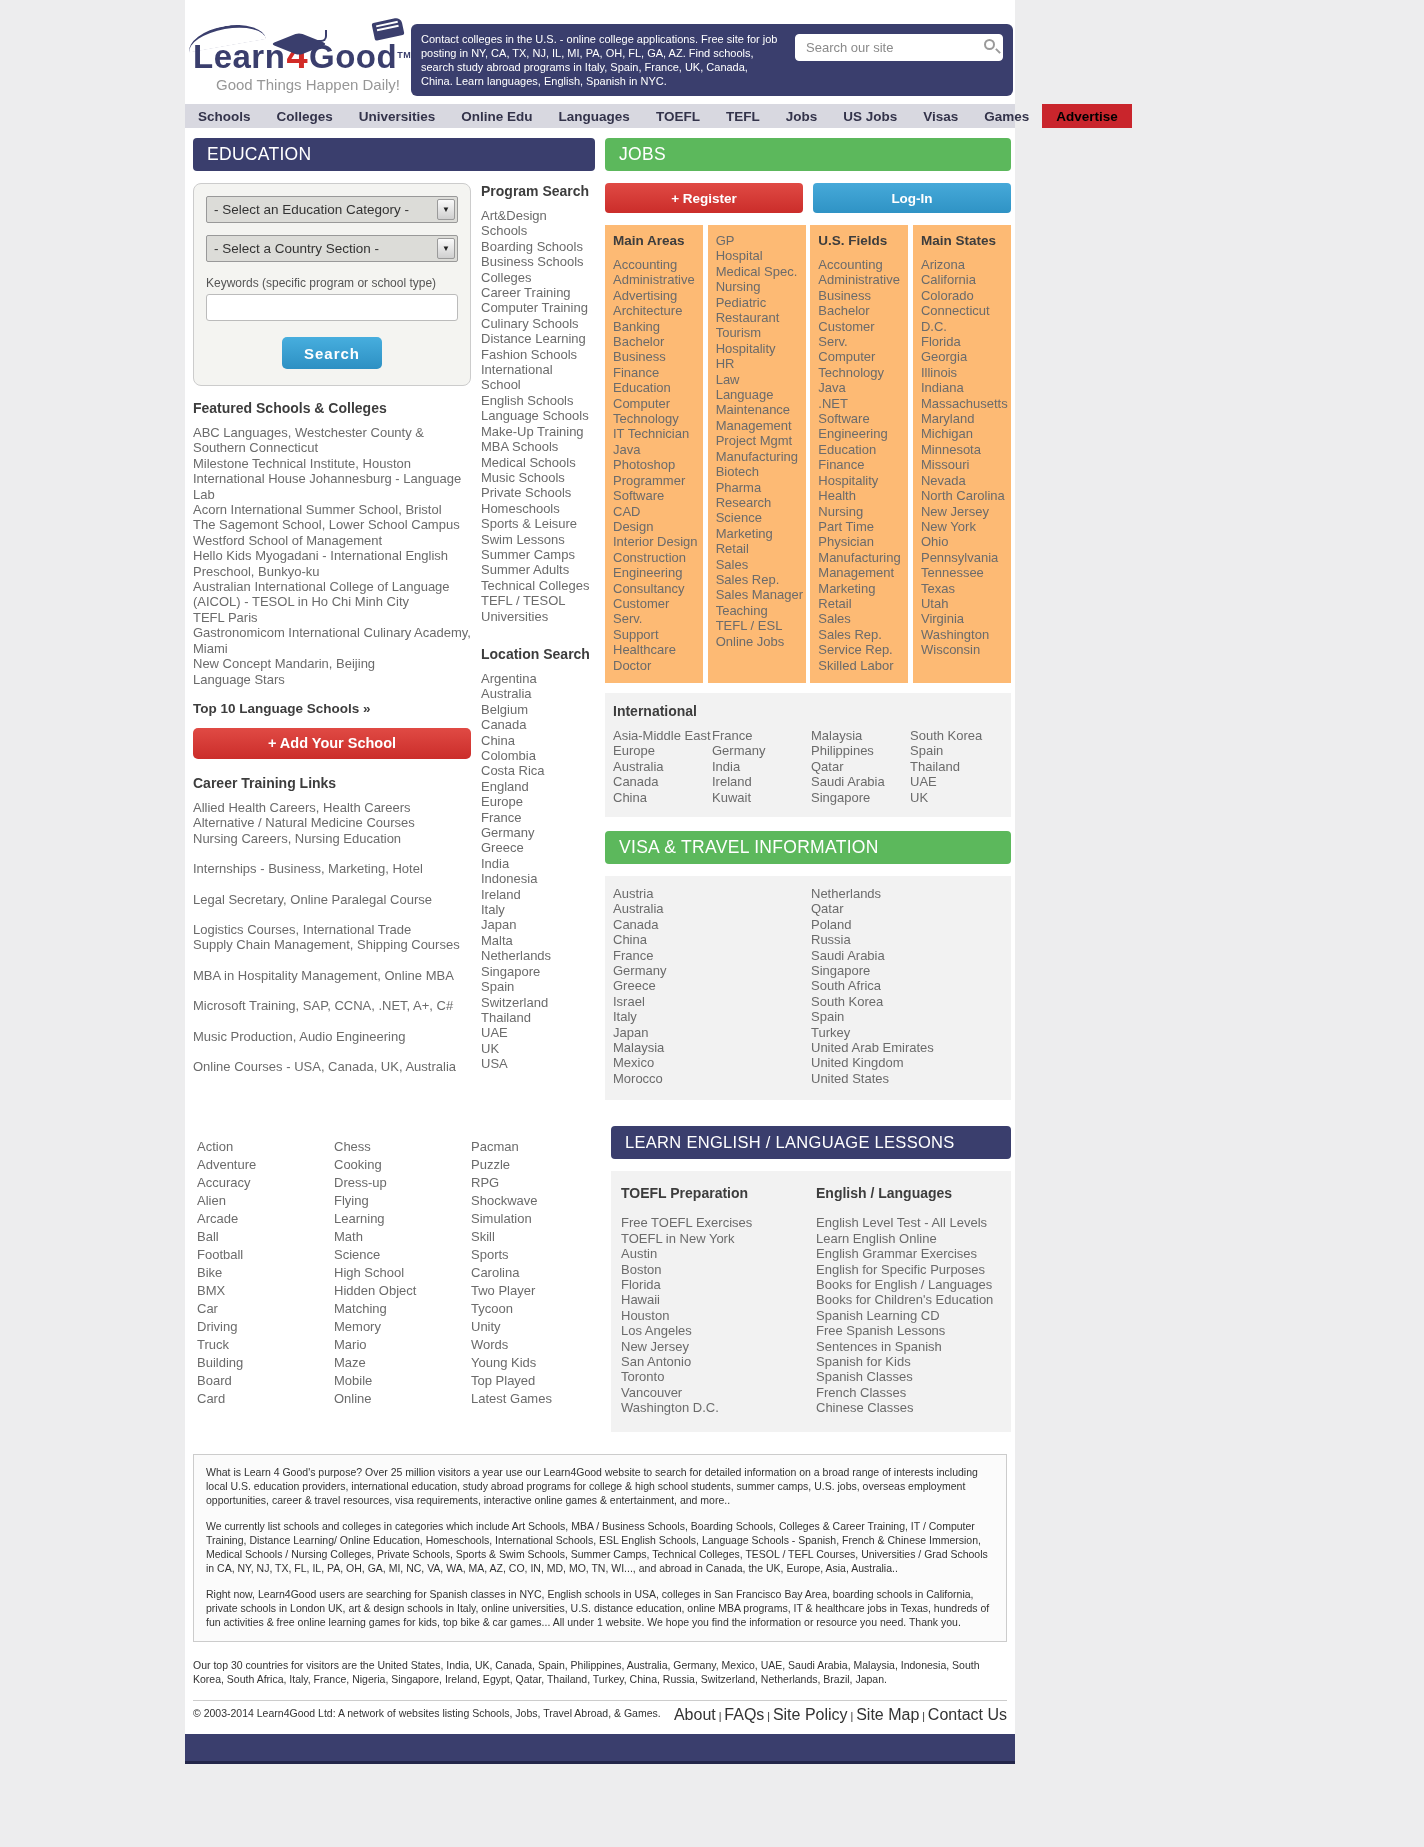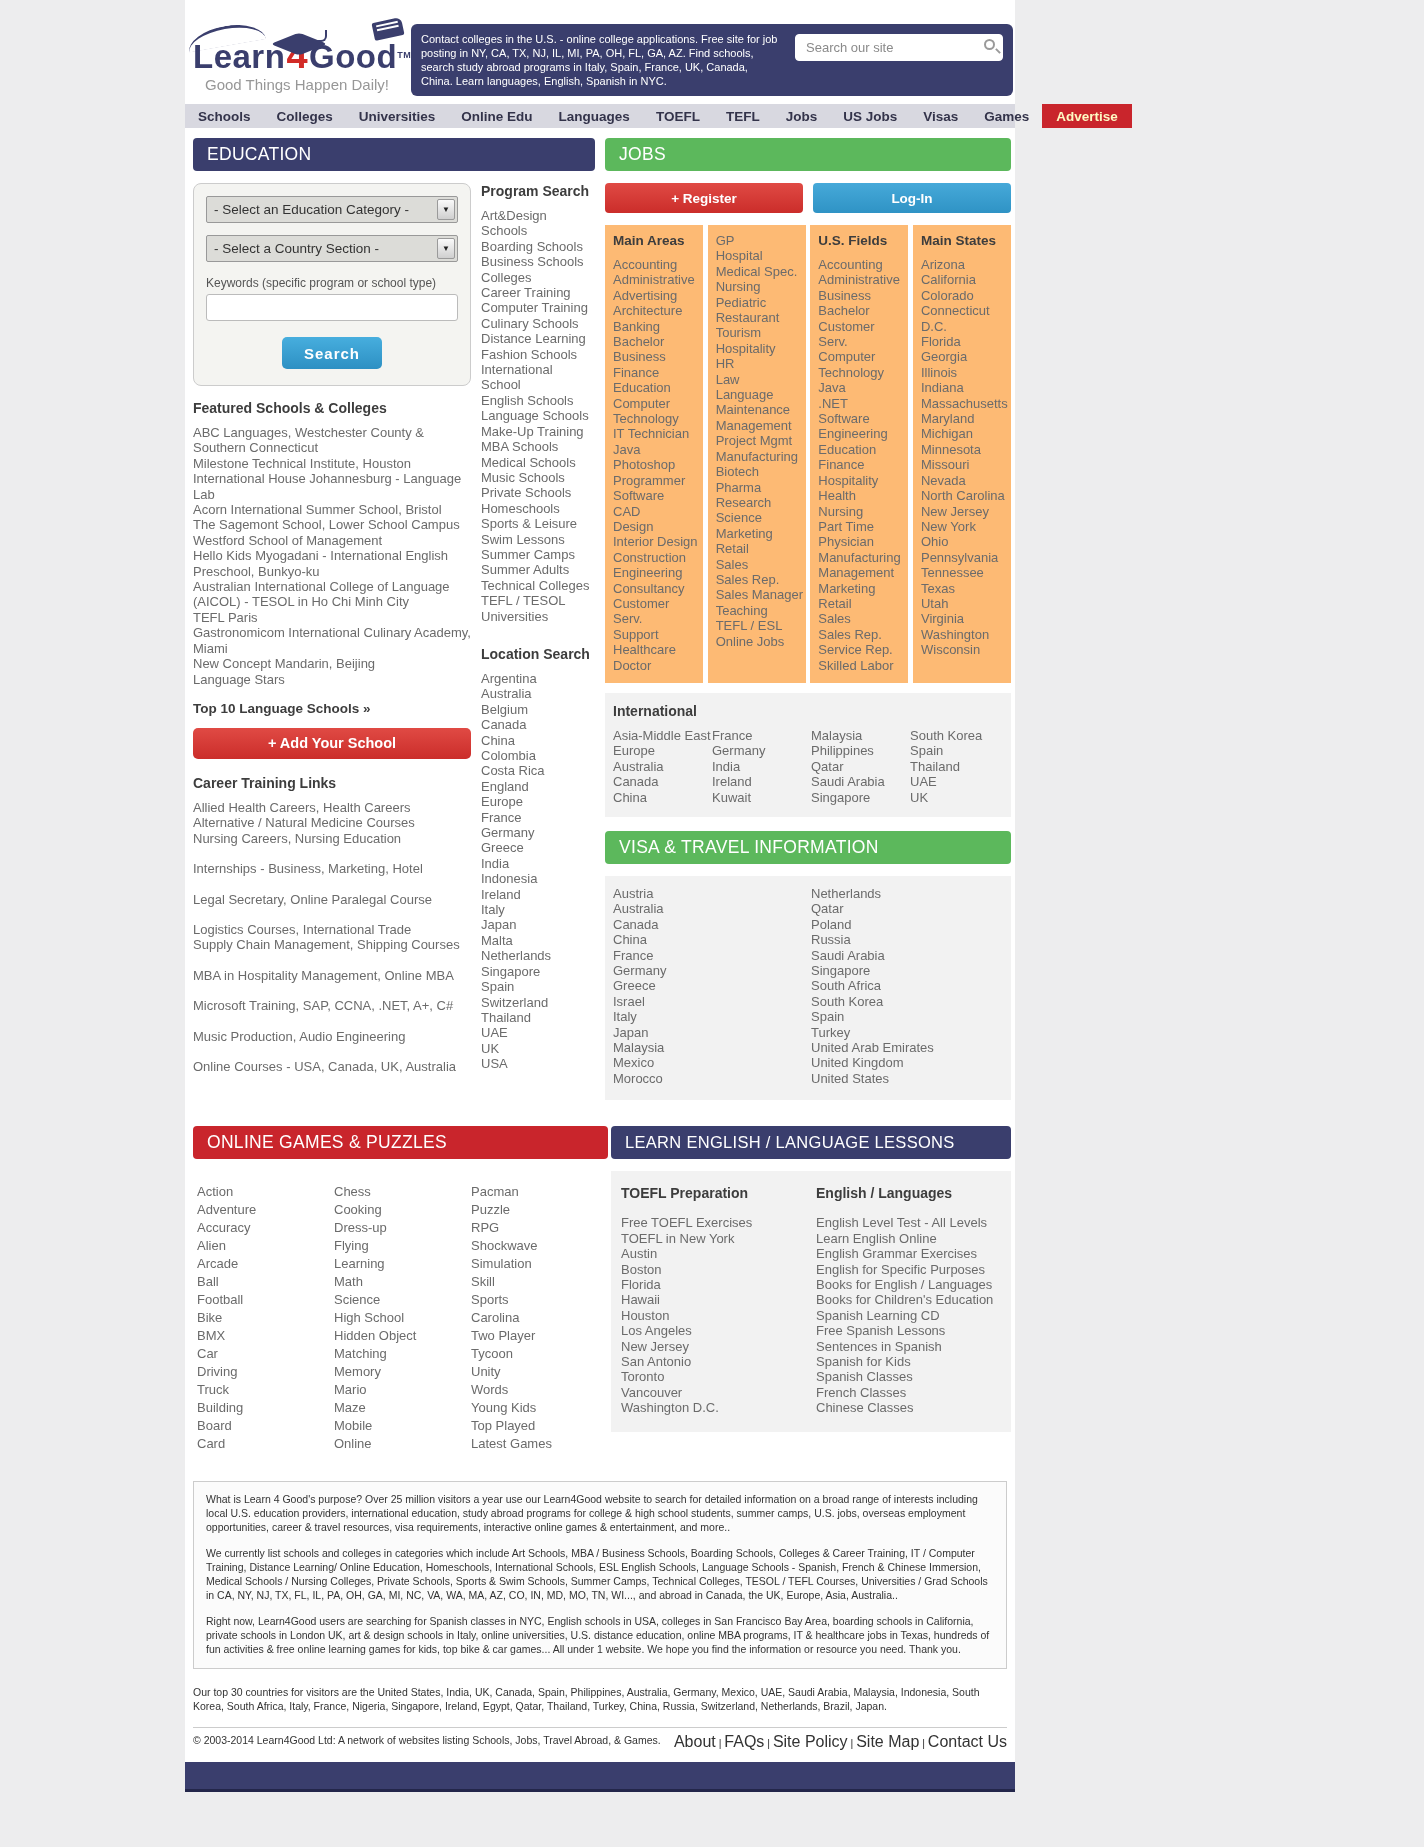--- a/index.html
+++ b/index.html
@@ -11,34 +11,34 @@
   .logo-block { width:218px; position:relative; padding-top:14px; }
   .swoosh { position:absolute; left:-6px; top:2px; width:78px; height:20px; border-top:3px solid #3a3e6d; border-radius:50% 50% 0 0/100% 100% 0 0; transform:rotate(-10deg); }
   .cap-icon { position:absolute; left:78px; top:-2px; width:58px; height:26px; }
   .cap-top { position:absolute; left:8px; top:2px; width:40px; height:40px; background:#3a3e6d; border-radius:5px; transform:scaleY(.40) rotate(45deg); transform-origin:center; }
   .cap-tassel { position:absolute; right:2px; top:8px; width:12px; height:12px; border-right:2px solid #3a3e6d; border-bottom:2px solid #3a3e6d; border-radius:0 0 6px 0; }
   .book-icon { position:absolute; right:8px; top:-4px; width:30px; height:18px; background:#3a3e6d; border-radius:2px 6px 2px 2px; transform:rotate(-12deg); }
   .book-icon:after { content:""; position:absolute; left:4px; top:3px; right:4px; height:2px; background:#fff; box-shadow:0 4px 0 #fff; }
   .logo-row { font-weight:bold; font-size:33px; color:#3a3e6d; letter-spacing:.5px; line-height:34px; white-space:nowrap; }
   .logo-4 { color:#d22b27; font-size:38px; text-shadow:0 0 2px #fff; padding:0 1px; }
   .logo-tm { font-size:9px; vertical-align:top; color:#3a3e6d; }
-  .tagline { color:#979797; font-size:15px; margin-top:2px; padding-left:12px; }
+  .tagline { color:#979797; font-size:15px; margin-top:2px; padding-left:12px;text-align:center; }
 
   .banner { flex:1; background:#3a3e6d; border-radius:6px; display:flex; padding:8px 10px; align-items:flex-start; }
   .banner-text { color:#fff; font-size:11px; line-height:14px; width:360px; margin-right:14px; }
   .site-search { position:relative; flex:1; margin-top:2px; }
   .site-search input { width:100%; height:27px; border:1px solid #fff; border-radius:4px; padding:0 28px 0 10px; font-size:13px; color:#444; font-family:inherit; }
   .site-search input::placeholder { color:#8a8a8a; }
   .mag-icon { position:absolute; right:8px; top:5px; width:11px; height:11px; border:2px solid #9a9a9a; border-radius:50%; }
   .mag-icon:after { content:""; position:absolute; left:9px; top:9px; width:6px; height:2px; background:#9a9a9a; transform:rotate(45deg); }
 
   
   nav { background:#d8d8e0; display:flex; align-items:stretch; height:24px; font-size:13.5px; font-weight:bold; color:#33334a; margin:0 0 10px 0; }
   .nav-item { padding:0 13px; display:flex; align-items:center; cursor:pointer; white-space:nowrap; }
-  .nav-advertise { background:#c9252c; color:#fef9c3; padding:0 14px; display:flex; align-items:center; cursor:pointer; }
+  .nav-advertise { background:#c9252c; color:#000000; padding:0 14px; display:flex; align-items:center; cursor:pointer; }
 
   
   .sec-header { height:33px; border-radius:4px; color:#fff; font-size:17.5px; display:flex; align-items:center; padding-left:14px; letter-spacing:.3px; margin-bottom:12px; }
   .navy-bg { background:#3a3e6d; }
   .green-bg { background:#5cb85c; }
   .red-bg { background:#c9252c; }
 
   
   .main-cols { display:flex; padding:0 4px 0 8px; justify-content:space-between; }
   .edu-col { width:402px; }
@@ -462,21 +462,20 @@
             <div class="link-item">United Arab Emirates</div>
             <div class="link-item">United Kingdom</div>
             <div class="link-item">United States</div>
           </div>
       </div>
     </section>
   </div>
 
   <div class="bottom-cols">
     <section class="games-sec">
-      <div class="sec-header red-bg">ONLINE GAMES &amp; PUZZLES</div>
       <div class="games-grid games">
         <div class="games-col">
             <div class="link-item">Action</div>
             <div class="link-item">Adventure</div>
             <div class="link-item">Accuracy</div>
             <div class="link-item">Alien</div>
             <div class="link-item">Arcade</div>
             <div class="link-item">Ball</div>
             <div class="link-item">Football</div>
             <div class="link-item">Bike</div>

